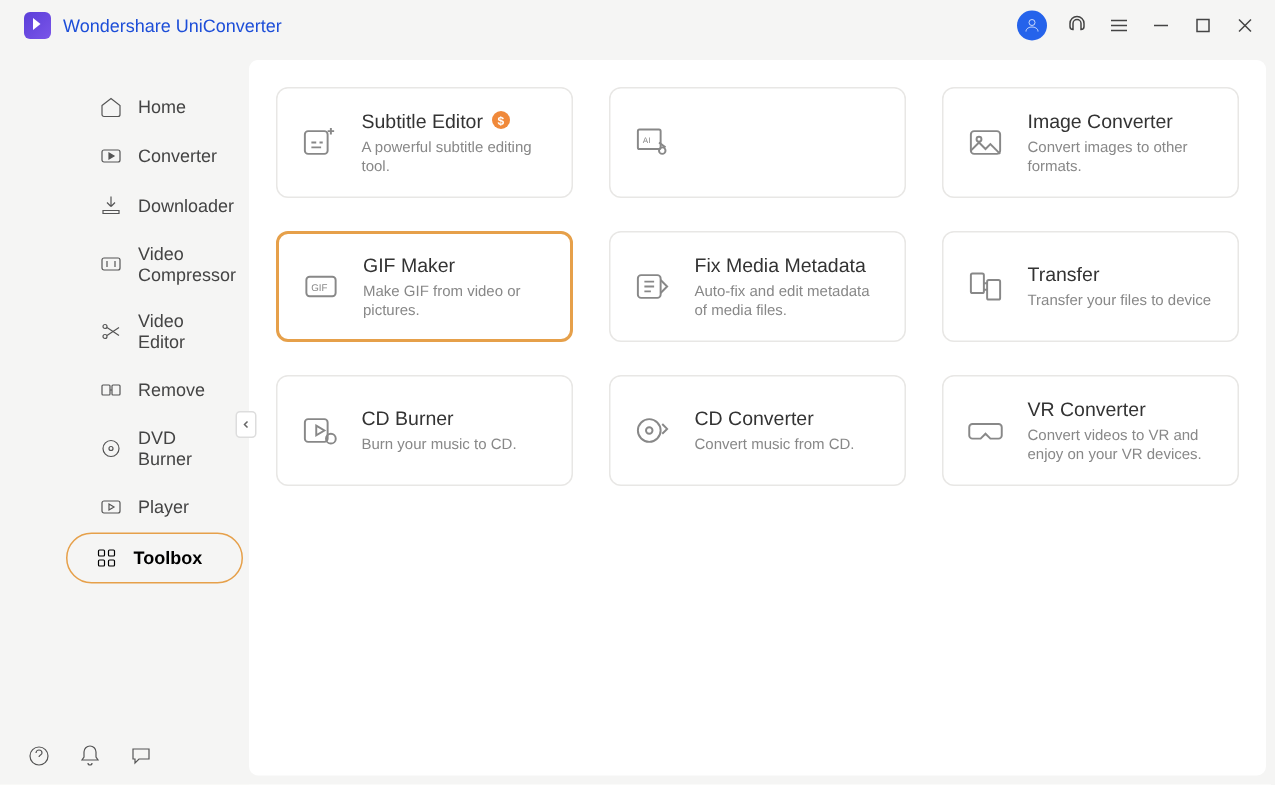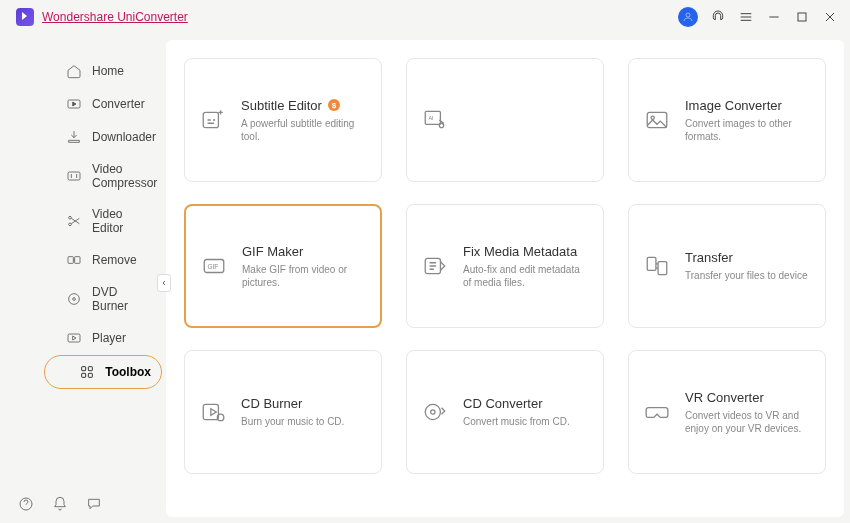--- a/index.html
+++ b/index.html
@@ -1,40 +1,40 @@
 <!DOCTYPE html>
 <html><head>
 <meta charset="utf-8">
 <style>
 * { margin: 0; padding: 0; box-sizing: border-box; font-family: -apple-system, BlinkMacSystemFont, "Segoe UI", Arial, sans-serif; }
 body { width: 850px; height: 523px; background: #f5f5f4; display: flex; flex-direction: column; overflow: hidden; }
 .header { height: 34px; display: flex; align-items: center; justify-content: space-between; padding: 0 12px 0 16px; }
 .header-left { display: flex; align-items: center; gap: 8px; }
 .logo { width: 18px; height: 18px; background: linear-gradient(135deg, #5b3fd9, #7a55e8); border-radius: 4px; position: relative; }
 .logo::after { content: ""; position: absolute; top: 4px; left: 6px; width: 0; height: 0; border-left: 5px solid white; border-top: 4px solid transparent; border-bottom: 4px solid transparent; }
-.app-title { font-size: 12px; color: #be185d; font-weight: 500; text-decoration: underline; }
+.app-title { font-size: 12px; color: #1d4ed8; font-weight: 500; }
 .header-right { display: flex; align-items: center; gap: 12px; }
 .header-icon { width: 16px; height: 16px; display: flex; align-items: center; justify-content: center; cursor: pointer; color: #444; }
 .account-icon { width: 20px; height: 20px; border-radius: 50%; background: #2563eb; display: flex; align-items: center; justify-content: center; }
 .account-icon svg { width: 12px; height: 12px; stroke: white; }
 .body { display: flex; flex: 1; position: relative; }
 .sidebar { width: 166px; background: #f5f5f4; display: flex; flex-direction: column; padding-top: 20px; }
 .nav-list { flex: 1; padding-left: 40px; }
 .nav-item { display: flex; align-items: center; gap: 10px; padding: 8px 10px 8px 18px; cursor: pointer; font-size: 12px; color: #444; border-radius: 6px; margin: 1px 8px; }
-.nav-item.active { border: 1.5px solid #e6a04a; color: #000; font-weight: 600; border-radius: 18px; margin: 1px 4px; justify-content: flex-end; }
+.nav-item.active { border: 1.5px solid #e6a04a; color: #000; font-weight: 600; border-radius: 18px; margin: 1px 4px; }
 .nav-icon { width: 16px; height: 16px; display: flex; align-items: center; justify-content: center; flex-shrink: 0; }
 .nav-icon svg { width: 16px; height: 16px; stroke: #555; fill: none; stroke-width: 1.2; }
 .nav-item.active .nav-icon svg { stroke: #000; }
 .collapse-handle { position: absolute; left: 157px; top: 240px; width: 14px; height: 18px; background: white; border: 1px solid #ddd; border-radius: 3px; display: flex; align-items: center; justify-content: center; cursor: pointer; font-size: 10px; color: #666; z-index: 5; }
 .bottom-bar { height: 38px; display: flex; align-items: center; gap: 18px; padding-left: 18px; }
 .bottom-icon { width: 16px; height: 16px; cursor: pointer; display: flex; align-items: center; justify-content: center; }
 .bottom-icon svg { width: 16px; height: 16px; stroke: #555; fill: none; stroke-width: 1.2; }
 .main { flex: 1; background: white; border-radius: 6px; margin: 6px 6px 6px 0; padding: 18px 18px; overflow: auto; }
 .grid { display: grid; grid-template-columns: repeat(3, 1fr); gap: 22px 24px; }
-.card { height: 124px; border: 1px solid #e8e7e5; border-radius: 8px; display: flex; align-items: center; padding: 16px 14px; cursor: pointer; gap: 14px; }
+.card { height: 74px; border: 1px solid #e8e7e5; border-radius: 8px; display: flex; align-items: center; padding: 16px 14px; cursor: pointer; gap: 14px; }
 .card.selected { border: 2px solid #e6a04a; }
 .card-icon { width: 28px; height: 28px; flex-shrink: 0; display: flex; align-items: center; justify-content: center; }
 .card-icon svg { width: 26px; height: 26px; stroke: #888; fill: none; stroke-width: 1.2; }
 .card-body { display: flex; flex-direction: column; gap: 4px; }
 .card-title-row { display: flex; align-items: center; gap: 6px; }
 .card-title { font-size: 13px; color: #333; font-weight: 500; }
 .badge { width: 12px; height: 12px; border-radius: 50%; background: #f0893a; display: flex; align-items: center; justify-content: center; color: white; font-size: 8px; font-weight: bold; }
 .badge::after { content: "$"; }
 .card-desc { font-size: 10px; color: #888; line-height: 1.3; }
 </style>

